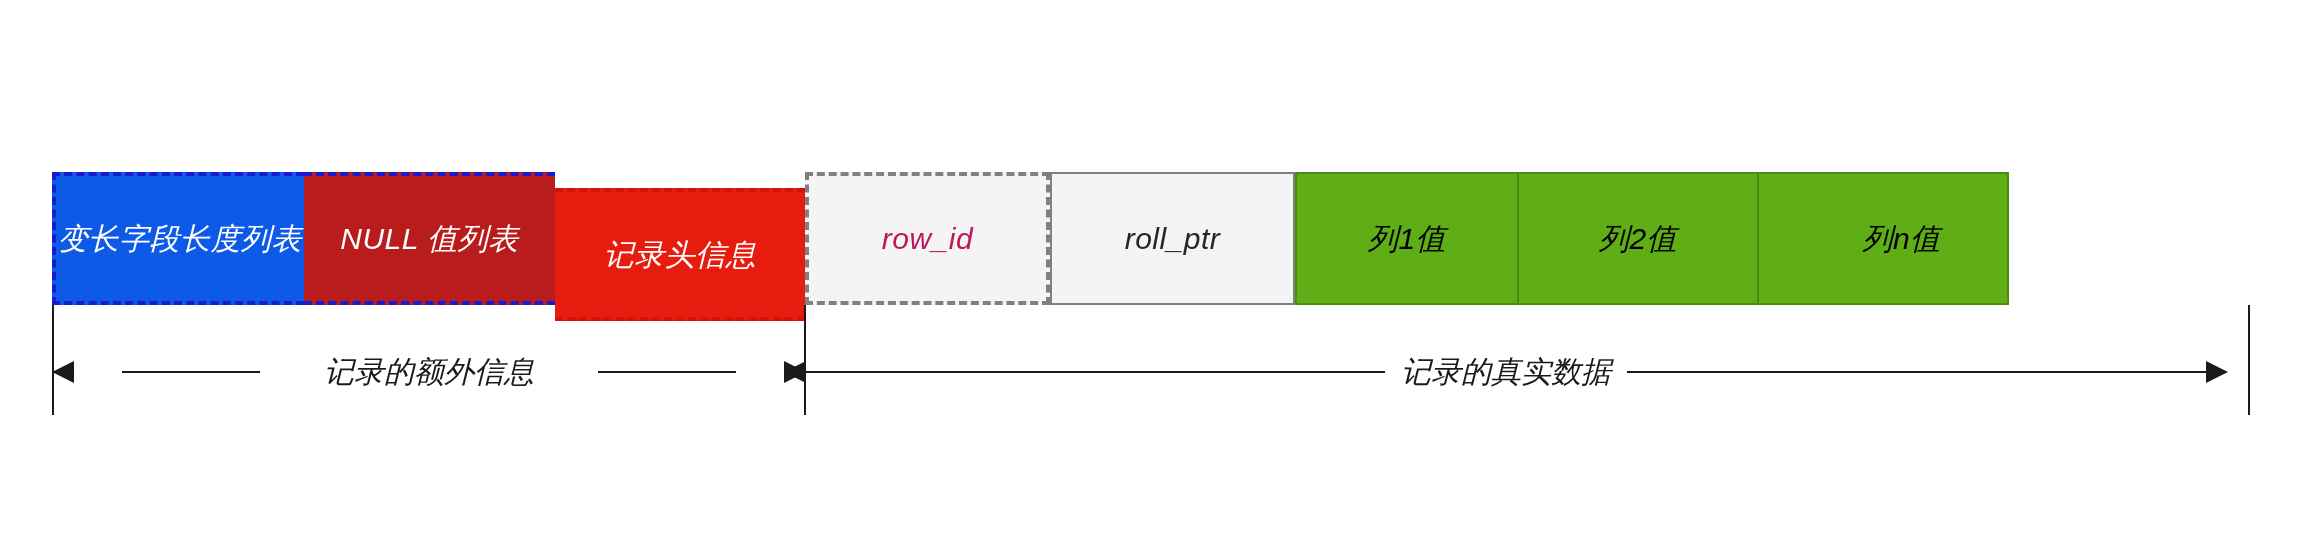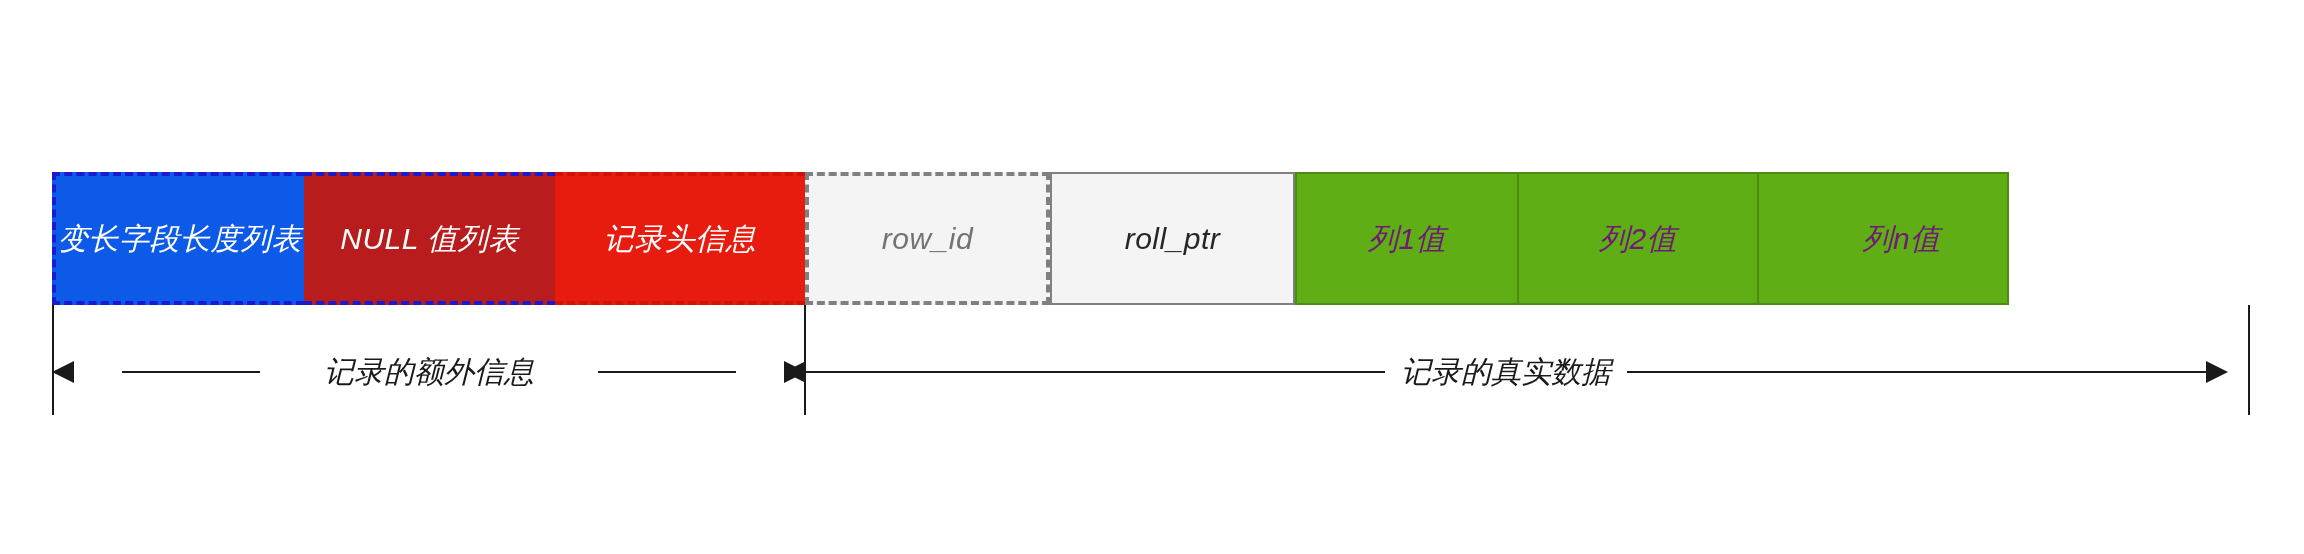--- a/index.html
+++ b/index.html
@@ -61,48 +61,49 @@
     border-left: none;
     border-right: none;
   }
   .cell-rechdr {
     width: 250px;
     background: #e81c0e;
     color: #ffffff;
     border: 4px dashed #d11207;
     border-left: none;
     border-right: none;
+    margin-top: 16px;
   }
 
   
   .cell-rowid {
     width: 245px;
     background: #f4f4f4;
-    color: #737373;
+    color: #be185d;
     border: 4px dashed #808080;
     font-size: 30px;
   }
   .cell-trxid {
     width: 245px;
     background: #f4f4f4;
     color: #262626;
     border: 2px solid #808080;
     border-right: none;
   }
   .cell-rollptr {
     width: 245px;
     background: #f4f4f4;
     color: #262626;
     border: 2px solid #808080;
   }
 
   
   .cell-col {
     background: #5fae16;
-    color: #701a75;
+    color: #000000;
     border: 2px solid #4c8c11;
     border-right: none;
   }
   .cell-col.last { border-right: 2px solid #4c8c11; padding-left: 37px; }
   .cell-col1 { width: 222px; }
   .cell-col2 { width: 240px; }
   .cell-coln { width: 252px; }
 
   
   .tick {

